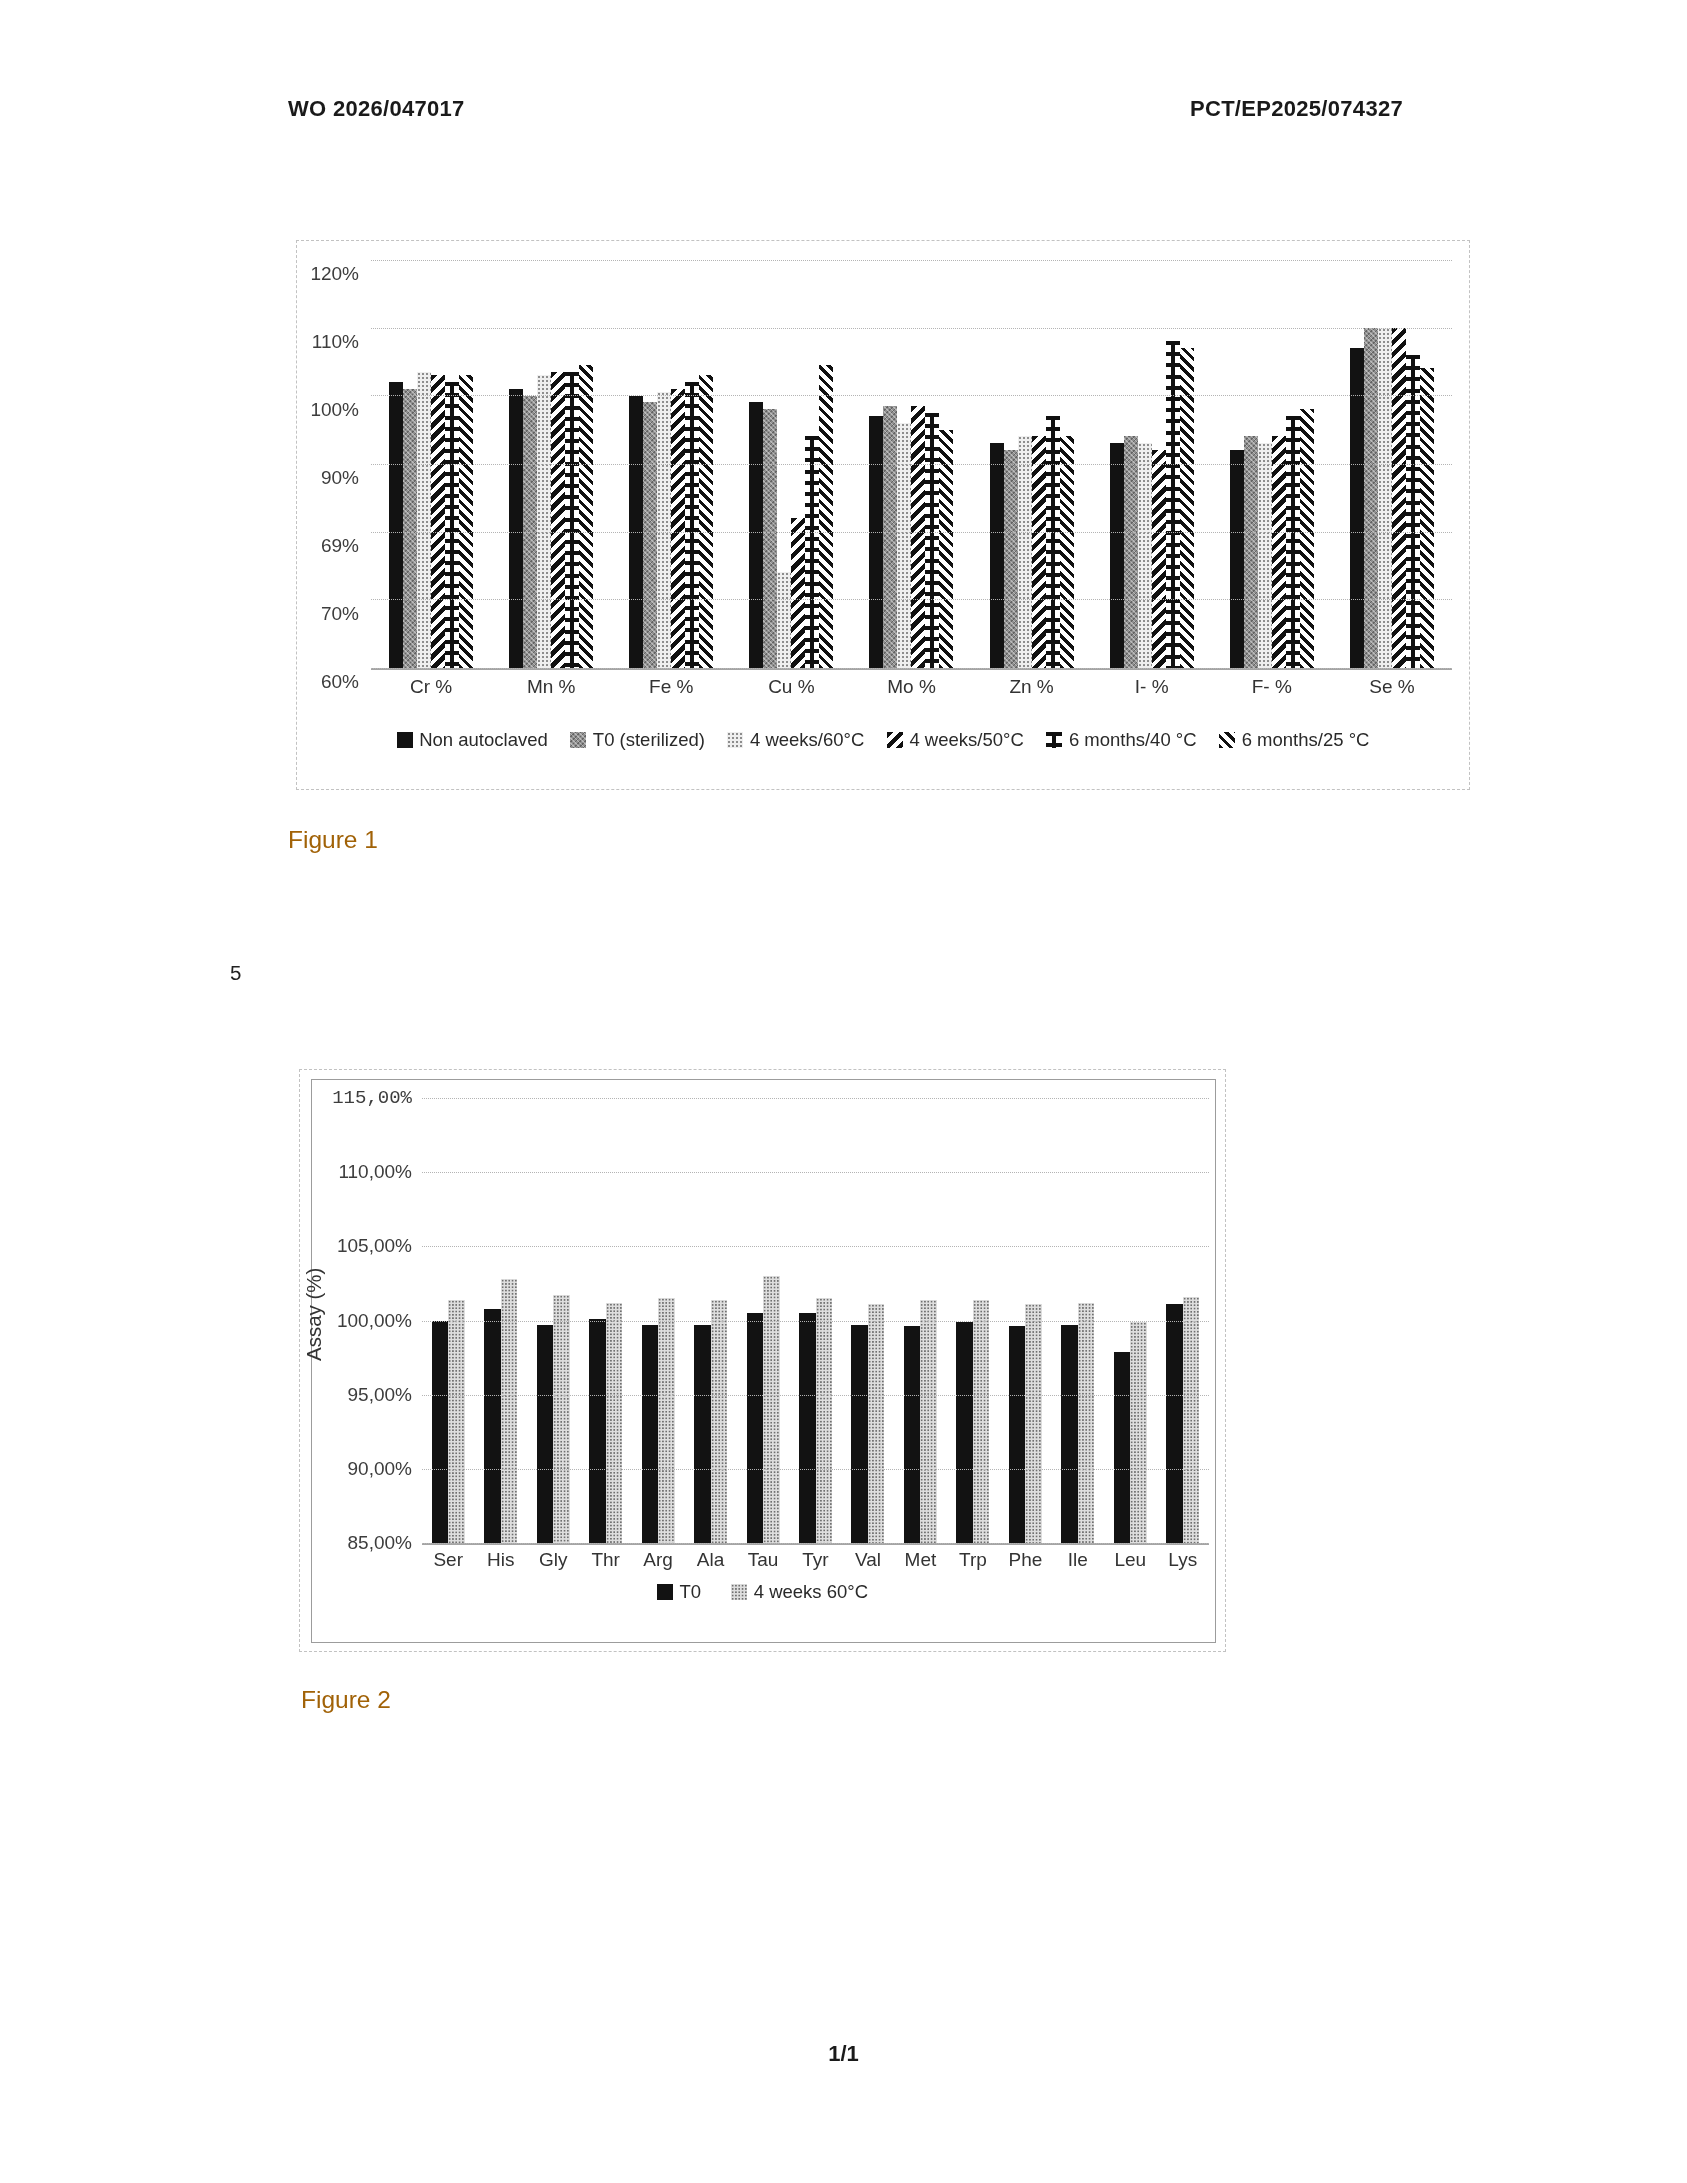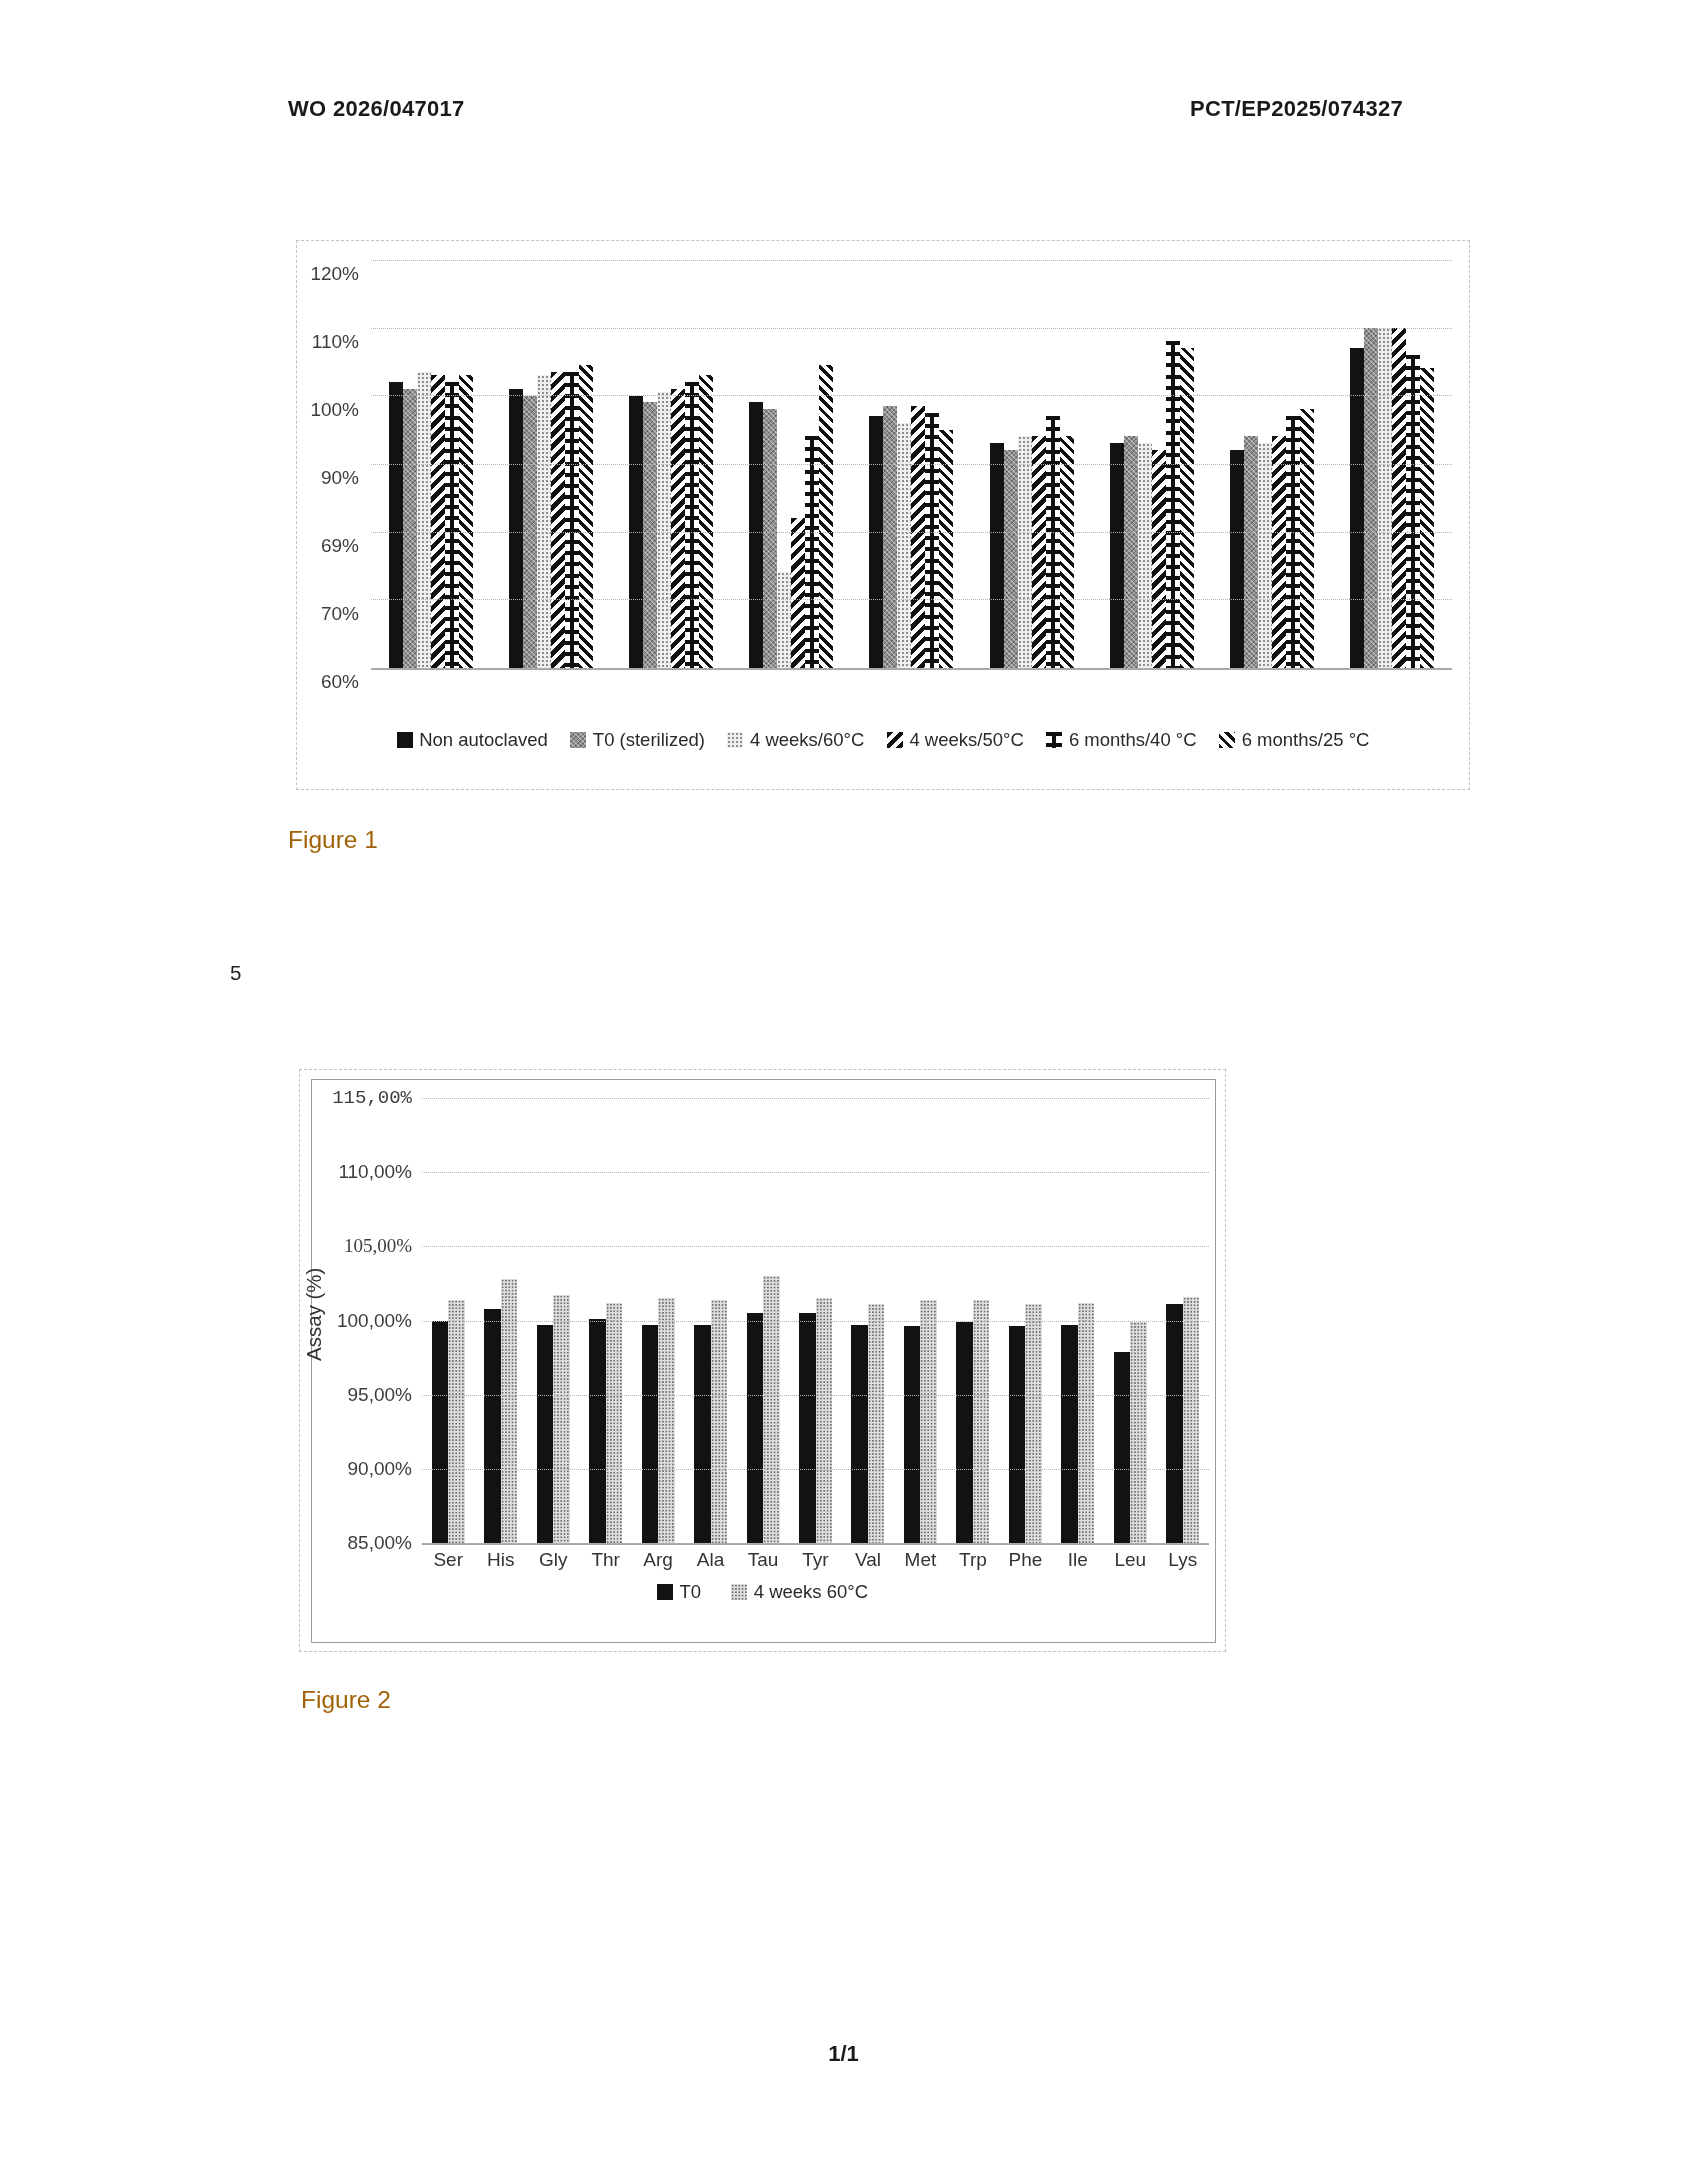--- a/index.html
+++ b/index.html
@@ -159,20 +159,31 @@
           </div>
         </div>
     <div class="gridline" style="top: 0%;"></div>
         <div class="gridline" style="top: 16.6667%;"></div>
         <div class="gridline" style="top: 33.3333%;"></div>
         <div class="gridline" style="top: 50%;"></div>
         <div class="gridline" style="top: 66.6667%;"></div>
         <div class="gridline" style="top: 83.3333%;"></div>
         <div class="gridline" style="top: 100%;"></div>
       </div>
+    <div class="xlabels">
+        <div class="x-tick">Cr %</div>
+        <div class="x-tick">Mn %</div>
+        <div class="x-tick">Fe %</div>
+        <div class="x-tick">Cu %</div>
+        <div class="x-tick">Mo %</div>
+        <div class="x-tick">Zn %</div>
+        <div class="x-tick">I- %</div>
+        <div class="x-tick">F- %</div>
+        <div class="x-tick">Se %</div>
+      </div>
     <div class="legend">
         <div class="legend-item">
           <div class="swatch pat-solid-black"></div>
           <div class="">Non autoclaved</div>
         </div>
         <div class="legend-item">
           <div class="swatch pat-gray-cross"></div>
           <div class="">T0 (sterilized)</div>
         </div>
         <div class="legend-item">
@@ -197,21 +208,21 @@
   <div class="caption" style="left:288px;top:826px;">Figure 1</div>
 
   <div class="margin-num" style="left:230px;top:961px;">5</div>
 
   <div class="figbox fig2">
     <div class="innerframe"></div>
     <div class="ylab-rot">Assay (%)</div>
     <div class="ylabels">
         <div class="y-tick" style="top: 0%; font-family: Liberation Mono, monospace;">115,00%</div>
         <div class="y-tick" style="top: 16.6667%;">110,00%</div>
-        <div class="y-tick" style="top: 33.3333%; font-family: Liberation Serif, serif;">105,00%</div>
+        <div class="y-tick" style="top: 33.3333%;">105,00%</div>
         <div class="y-tick" style="top: 50%; padding-left: 28px;">100,00%</div>
         <div class="y-tick" style="top: 66.6667%;">95,00%</div>
         <div class="y-tick" style="top: 83.3333%;">90,00%</div>
         <div class="y-tick" style="top: 100%;">85,00%</div>
       </div>
     <div class="plot">
       <div class="groups">
           <div class="bar-group">
             <div class="bar pat-solid-black" title="Ser T0: 100%" style="height: 50%;"></div>
             <div class="bar pat-dots-gray" title="Ser 4 weeks 60°C: 101.4%" style="height: 54.6667%;"></div>

